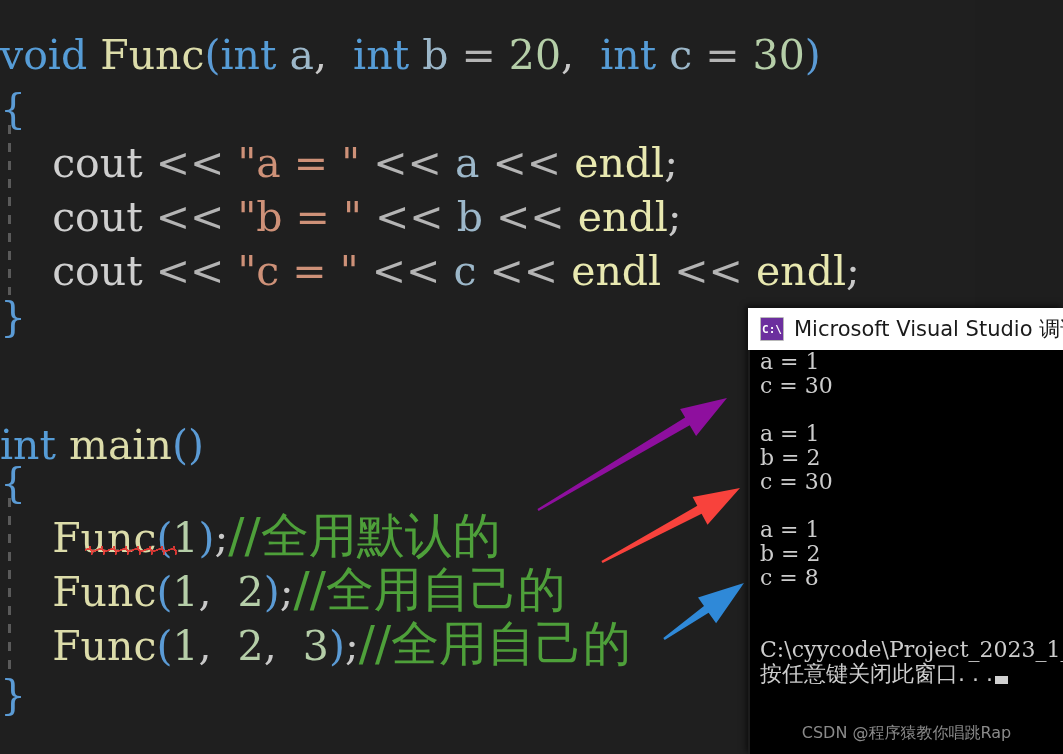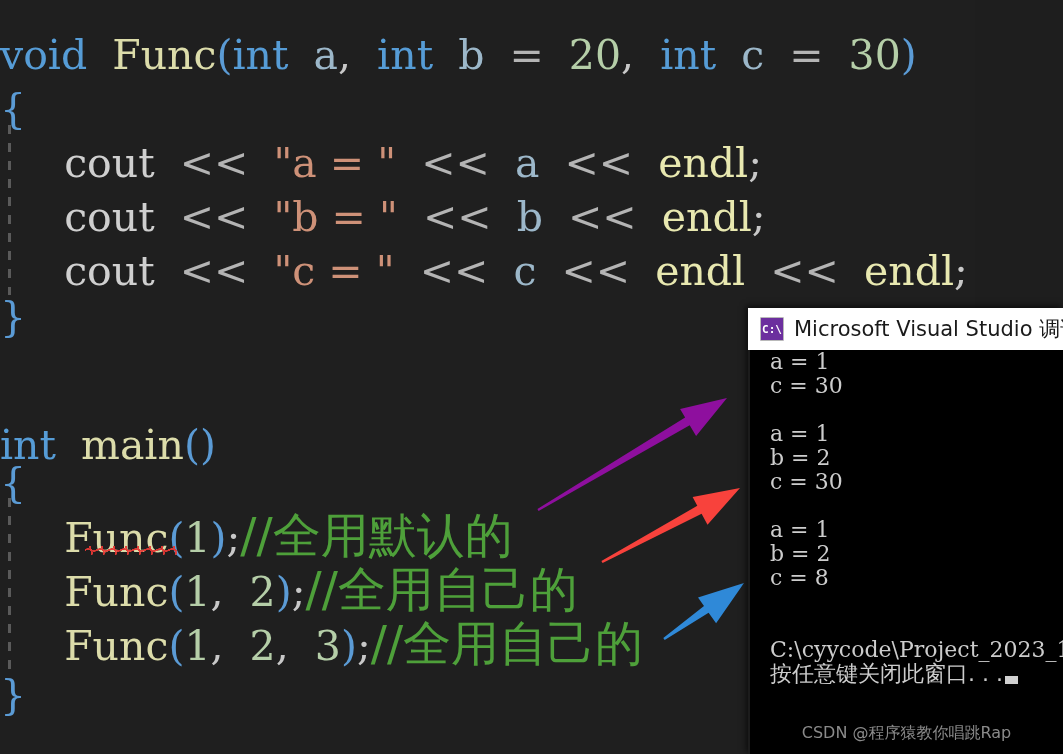--- a/index.html
+++ b/index.html
@@ -33,21 +33,21 @@
   }
   .tok-kw      { color: #569cd6; }
   .tok-fn      { color: #dcdcaa; }
   .tok-var     { color: #9cb7c9; }
   .tok-num     { color: #b5cea8; }
   .tok-str     { color: #ce9178; }
   .tok-op      { color: #b4b4b4; }
   .tok-punct   { color: #c8c8c8; }
   .tok-comment { color: #4ea03a; font-family: "DejaVu Sans", sans-serif; font-size: 48px;}
   .tok-brace   { color: #5b9bd5; }
-  .tok-plain   { color: #cfcfcf; margin-left: 12px; }
+  .tok-plain   { color: #cfcfcf; }
   .tok-endl    { color: #e8e8b0; }
 
   
   .indent-guide {
     position: absolute;
     left: 8px;
     width: 3px;
     background-image: linear-gradient(to bottom, #5a5a5a 0px, #5a5a5a 9px, transparent 9px, transparent 18px);
     background-size: 3px 18px;
   }
@@ -124,21 +124,20 @@
     padding-left: 10px;
     box-sizing: border-box;
     border-left: 2px solid #1c1c1c;
   }
   .console-line {
     color: #cccccc;
     font-family: "DejaVu Serif", serif;
     font-size: 22px;
     line-height: 24px;
     white-space: pre;
-    margin-left: 10px;
   }
   .console-line.blank { color: transparent; }
   .console-line.cn { font-family: "DejaVu Sans", sans-serif; }
   #console-cursor {
     display: inline-block;
     width: 13px;
     height: 8px;
     background: #d0d0d0;
     vertical-align: bottom;
     margin-left: 2px;

